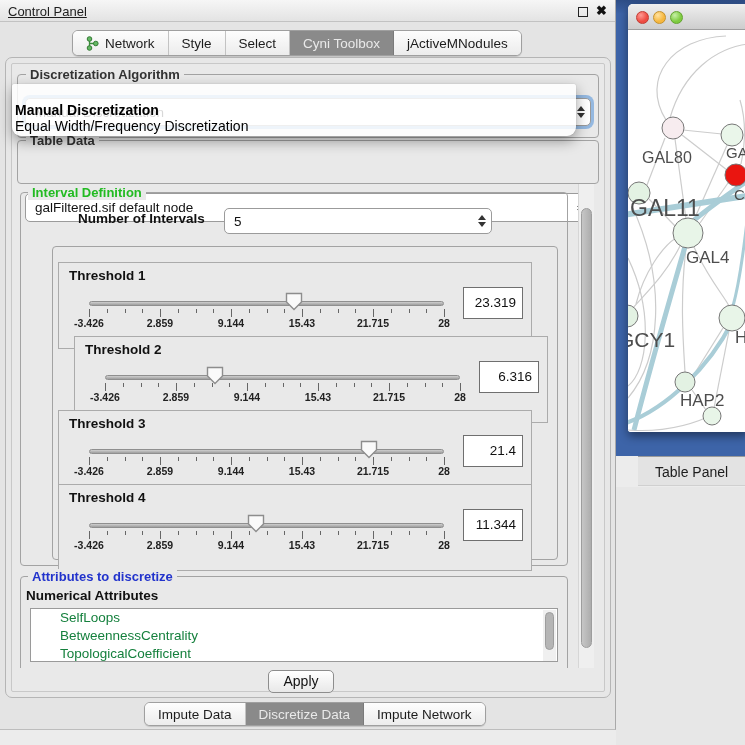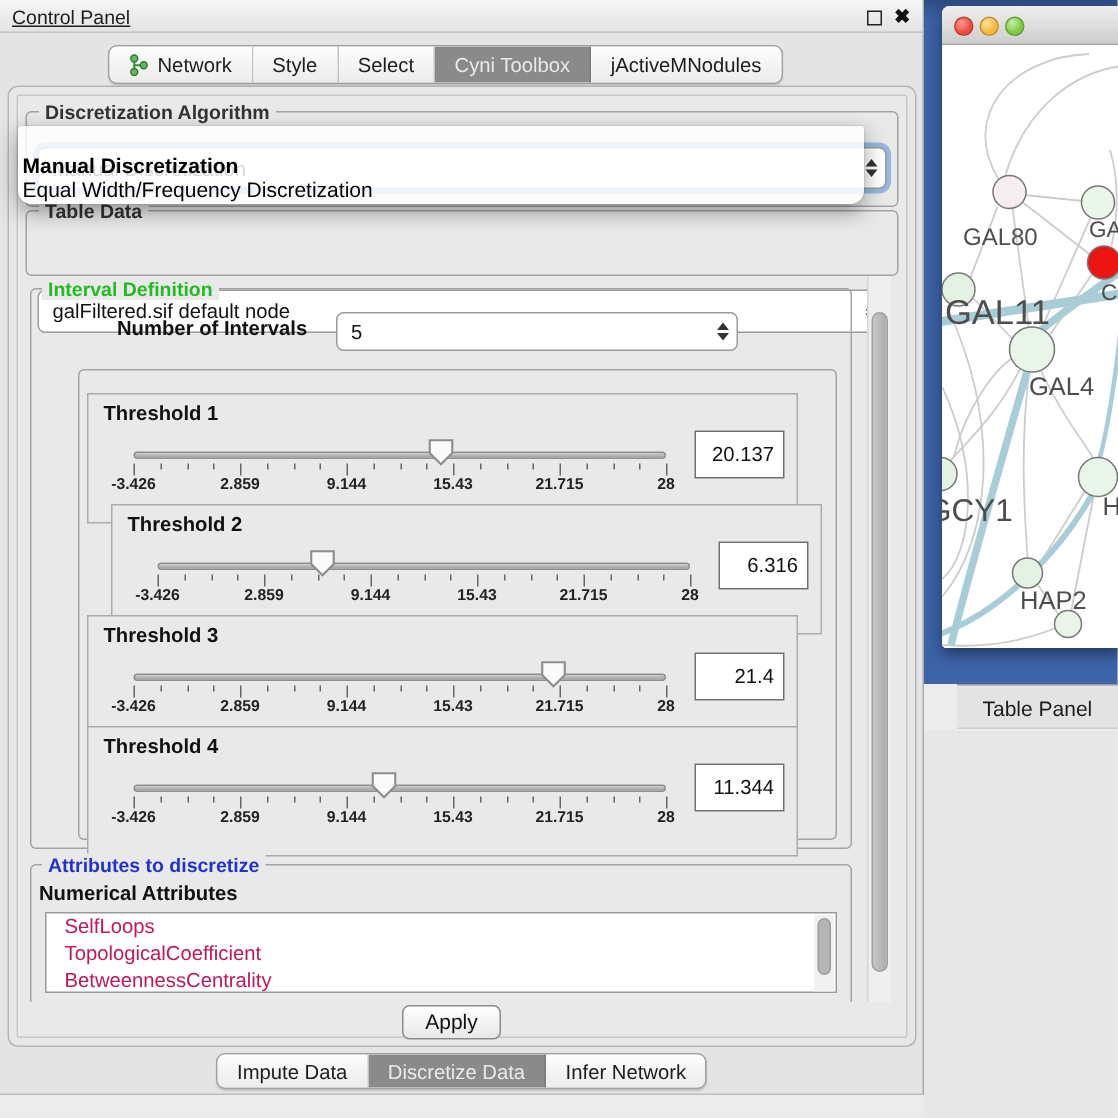--- a/index.html
+++ b/index.html
@@ -89,21 +89,21 @@
   .ticklabel { position:absolute; top:54px; transform:translateX(-50%); font-size:10.5px; font-weight:700; color:#222; white-space:nowrap; }
   .thr-value { position:absolute; left:404px; top:24px; width:60px; height:32px;
     background:#fff; border:1px solid #6f6f6f; font-size:13.5px; color:#111;
     text-align:right; line-height:30px; padding-right:6px; }
 
   #attr-group { left:7px; top:392px; width:548px; height:96px; }
   #attr-label { left:15px; top:385px; }
   #numattr-label { position:absolute; left:13px; top:404px; font-size:13.5px; font-weight:700; color:#111; }
   #attr-list { position:absolute; left:17px; top:424px; width:528px; height:54px;
     background:#fff; border:1px solid #9a9a9a; overflow:hidden; }
-  .attr-item { font-size:13.5px; color:#be185d; padding-left:12px; line-height:18px; white-space:nowrap; }
+  .attr-item { font-size:13.5px; color:#15803d; padding-left:29px; line-height:18px; white-space:nowrap; }
   #attr-vscroll { position:absolute; right:1px; top:1px; width:13px; height:52px; background:#f0f0f0; }
   #attr-vscroll .thumb { position:absolute; left:1.5px; top:2px; width:9px; height:38px;
     background:#b5b5b5; border:1px solid #9d9d9d; border-radius:5px; }
 
   #apply-btn { position:absolute; left:268px; top:670px; width:66px; height:23px;
     background:linear-gradient(#ffffff,#e8e8e8); border:1px solid #8d8d8d; border-radius:5px;
     font-size:14px; color:#111; text-align:center; line-height:21px; }
 
   
   #right-blue { position:absolute; left:616px; top:0; width:129px; height:456px;
@@ -201,21 +201,21 @@
         </span>
     </div>
     <div id="thr-group" class="groupbox"></div>
     <div id="thresholds">
   <div class="thr-panel" style="top: 78px;">
     <span class="thr-title">Threshold 1</span>
     <div class="thr-track"></div>
     <svg class="thr-handle" width="18" height="19" viewBox="0 0 18 19" style="left: 225.905px;">
       <path d="M1.5,1.5 H16.5 V10 L9,17.5 L1.5,10 Z" fill="#fafafa" stroke="#8d8d8d" stroke-width="1.4"></path>
     </svg>
-    <div class="thr-value">20.137</div>
+    <div class="thr-value">23.319</div>
   <div class="tick major" style="left: 30px;"></div>
           <div class="tick minor" style="left: 47.75px;"></div>
           <div class="tick minor" style="left: 65.5px;"></div>
           <div class="tick minor" style="left: 83.25px;"></div>
           <div class="tick major" style="left: 101px;"></div>
           <div class="tick minor" style="left: 118.75px;"></div>
           <div class="tick minor" style="left: 136.5px;"></div>
           <div class="tick minor" style="left: 154.25px;"></div>
           <div class="tick major" style="left: 172px;"></div>
           <div class="tick minor" style="left: 189.75px;"></div>
@@ -346,42 +346,42 @@
           <span class="ticklabel" style="left: 385px;">28</span>
         </div>
 </div>
 
     <div id="attr-group" class="groupbox"></div>
     <span id="attr-label" class="grouplabel gl-blue">Attributes to discretize</span>
     <span id="numattr-label">Numerical Attributes</span>
     <div id="attr-list">
       <div id="attr-items">
           <div class="attr-item">SelfLoops</div>
+          <div class="attr-item">BetweennessCentrality</div>
           <div class="attr-item">TopologicalCoefficient</div>
-          <div class="attr-item">BetweennessCentrality</div>
         </div>
       <div id="attr-vscroll">
           <div class="thumb"></div>
         </div>
     </div>
   </div>
   <div id="main-vscroll">
     <div class="thumb"></div>
   </div>
 
   <div id="apply-btn">Apply</div>
   <div id="bottom-tabs" class="tabstrip">
       <div class="tab">
         <span>Impute Data</span>
       </div>
       <div class="tab selected">
         <span>Discretize Data</span>
       </div>
       <div class="tab">
-        <span>Infer Network</span>
+        <span>Impute Network</span>
       </div>
     </div>
 </div>
 
 <div id="right-blue"></div>
 
 <div id="net-window">
   <div id="net-titlebar">
     <span id="light-close" class="light"></span>
     <span id="light-min" class="light"></span>

